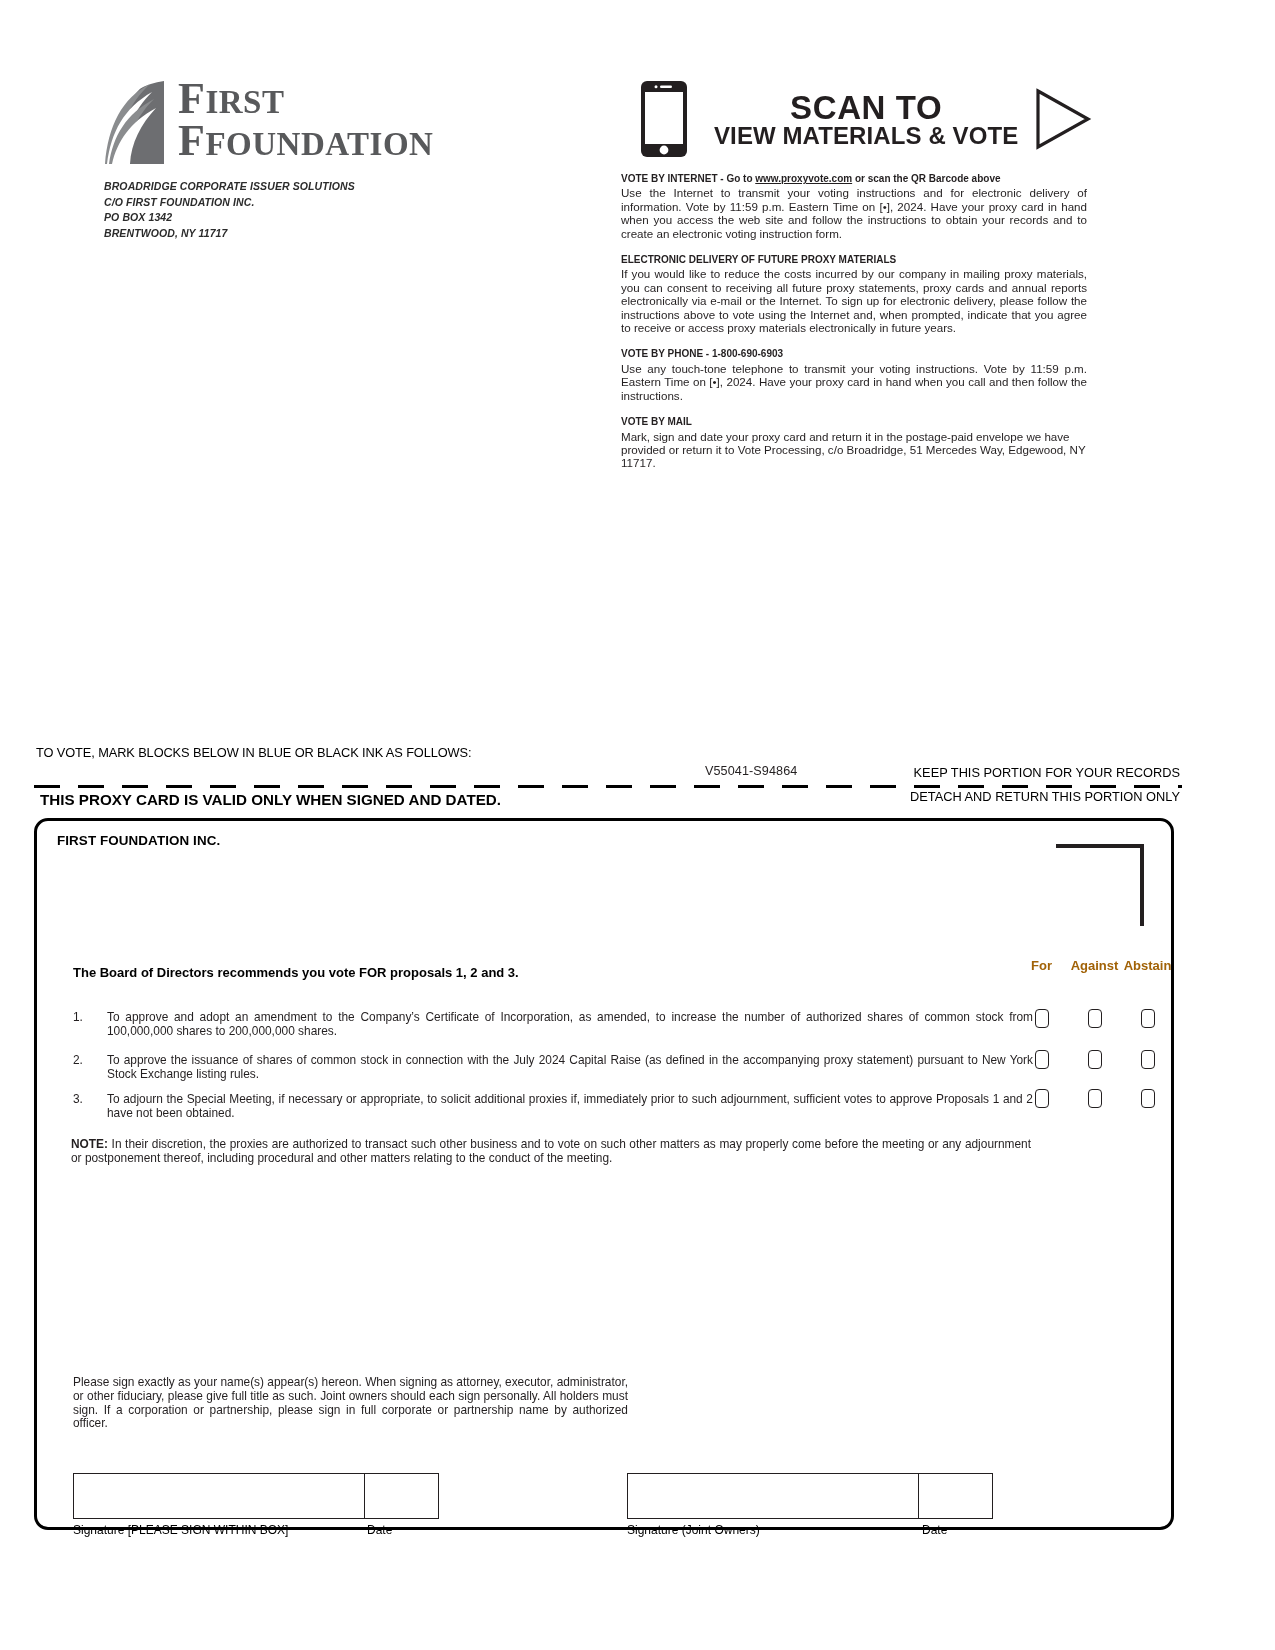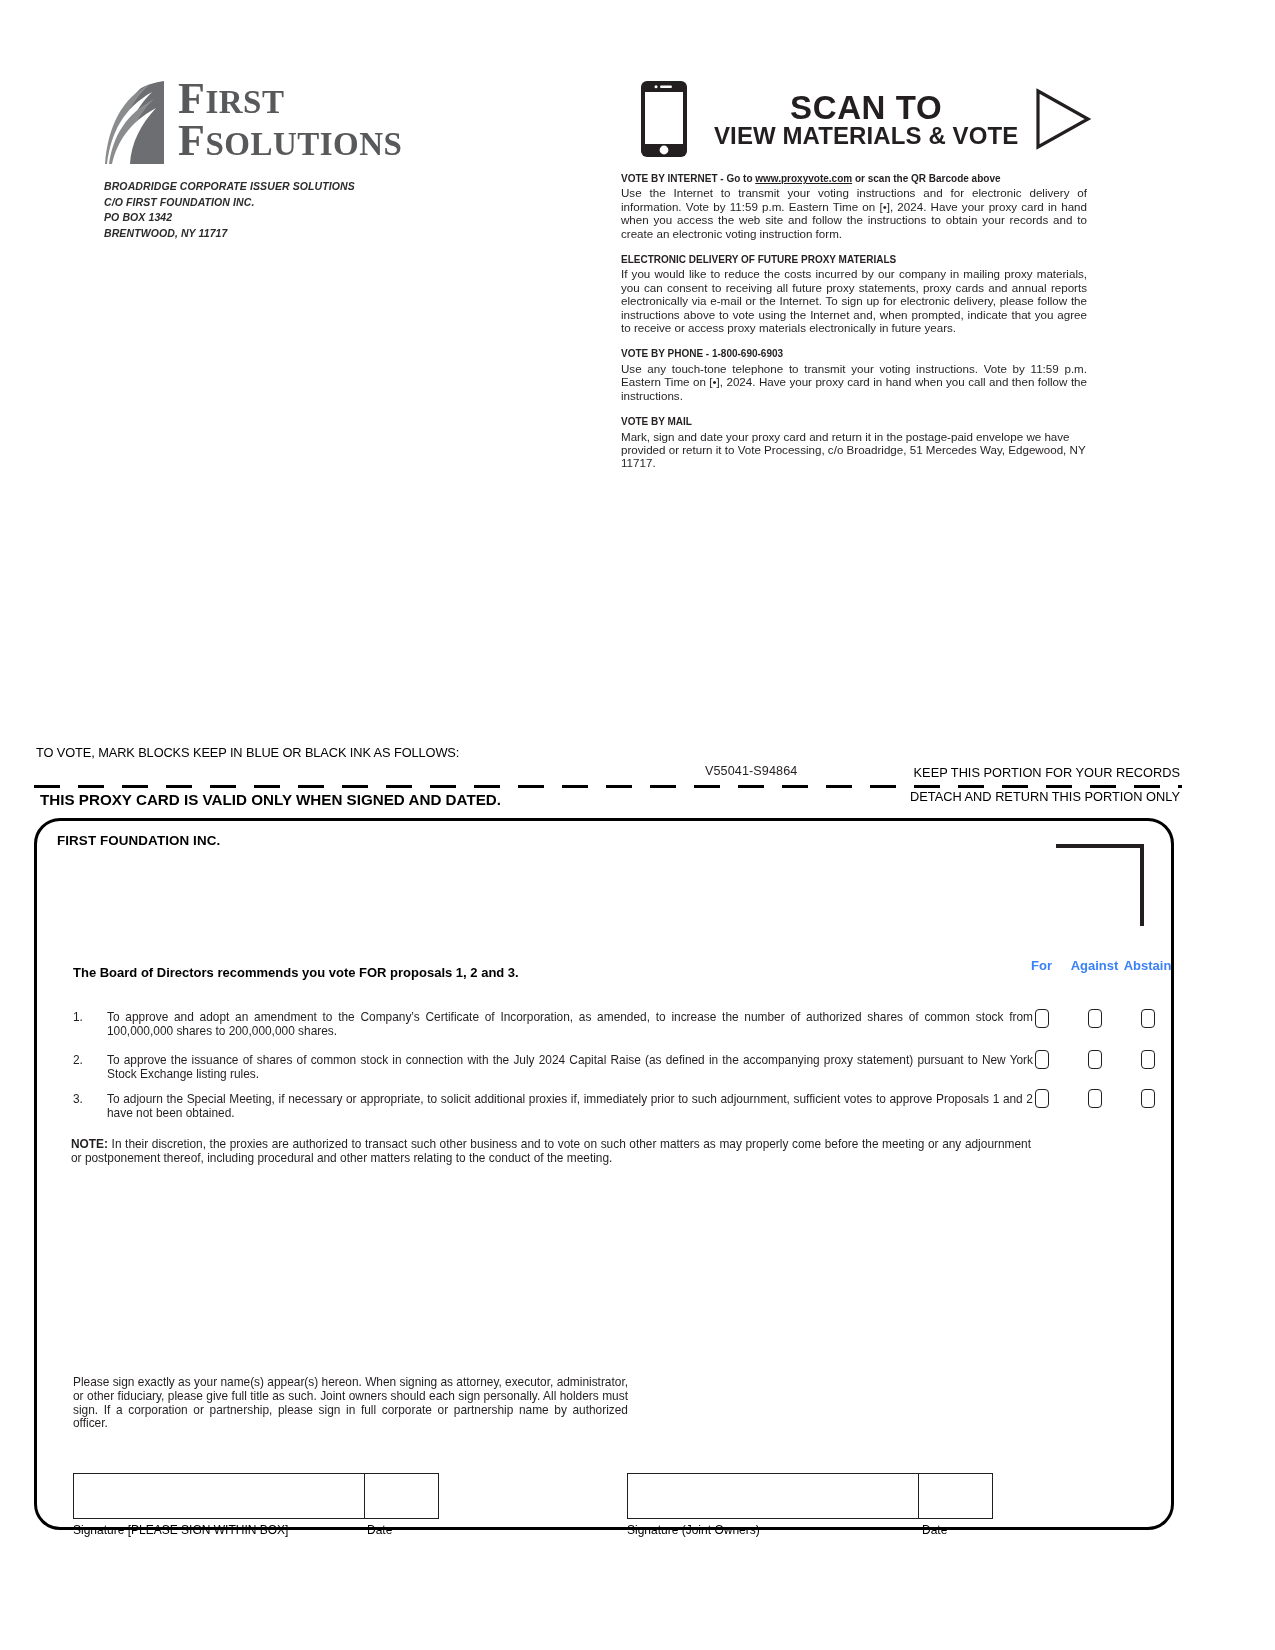--- a/index.html
+++ b/index.html
@@ -108,21 +108,21 @@
     text-align: left;
     font-size: 15.2px; font-weight: 700; color: #000; padding-left: 40px;
   }
 
   
   #proxy-card {
     position: absolute;
     left: 34px; top: 818px;
     width: 1140px; height: 712px;
     border: 3px solid #000;
-    border-radius: 26px;
+    border-radius: 14px;
     box-sizing: border-box;
     background: #fff;
   }
   #company-name {
     position: absolute; left: 20px; top: 12px;
     font-size: 13.4px; font-weight: 700; color: #000;
     letter-spacing: 0.1px;
   }
   
   #corner-mark { position: absolute; right: 27px; top: 22px; width: 90px; height: 85px; }
@@ -131,21 +131,21 @@
   #recommend-row {
     position: absolute; left: 36px; top: 144px; right: 20px;
   }
   #recommend-text {
     font-size: 13px; font-weight: 700; color: #000;
   }
   #vote-col-heads {
     position: absolute; left: 978px; top: 137px;
     width: 160px;
     display: flex;
-    font-size: 13px; font-weight: 700; color: #3b82f6;
+    font-size: 13px; font-weight: 700; color: #a16207;
   }
   .vcol-head { width: 53px; text-align: center; }
 
   
   .proposal {
     position: absolute; left: 36px; width: 960px;
     font-size: 11.9px; line-height: 13.6px; color: #231f20;
     display: flex;
   }
   .prop-num { width: 34px; flex: 0 0 auto; }
@@ -214,21 +214,21 @@
           <path d="M4 84 C4 34 22 6 60 1 L60 84 Z" fill="#6d6e71"></path>
           <path d="M0 84 C2 44 16 14 44 2 C22 18 11 46 10 84 Z" fill="#ffffff"></path>
           <path d="M1 84 C4 46 18 18 46 4 C26 22 14 48 13 84 Z" fill="#8a8c8e"></path>
           <path d="M3 84 C7 52 20 28 48 12 C30 30 18 54 17 84 Z" fill="#ffffff"></path>
           <path d="M5 84 C9 56 22 34 50 19 C33 36 22 58 21 84 Z" fill="#8a8c8e"></path>
           <path d="M8 84 C13 62 26 42 52 28 C37 44 27 63 26 84 Z" fill="#ffffff"></path>
         </svg>
       </div>
       <div id="logo-wordmark">
         <div class="wordmark-line wm-first"><span>F</span><span class="wm-cap">IRST</span></div>
-        <div class="wordmark-line wm-second"><span>F</span><span class="wm-cap">SOLUTIONS</span></div>
+        <div class="wordmark-line wm-second"><span>F</span><span class="wm-cap">FOUNDATION</span></div>
       </div>
     </div>
     <div id="issuer-address">
       <div>BROADRIDGE CORPORATE ISSUER SOLUTIONS</div>
       <div>C/O FIRST FOUNDATION INC.</div>
       <div>PO BOX 1342</div>
       <div>BRENTWOOD, NY 11717</div>
     </div>
   </div>
 
@@ -271,21 +271,21 @@
     </div>
 
     <div class="instr-group">
       <div class="instr-head">VOTE BY MAIL</div>
       <div class="instr-body nojust">Mark, sign and date your proxy card and return it in the postage-paid envelope we have provided or return it to Vote Processing, c/o Broadridge, 51 Mercedes Way, Edgewood, NY 11717.</div>
     </div>
 
   </div>
 </div>
 
-<div id="mark-note">TO VOTE, MARK BLOCKS KEEP IN BLUE OR BLACK INK AS FOLLOWS:</div>
+<div id="mark-note">TO VOTE, MARK BLOCKS BELOW IN BLUE OR BLACK INK AS FOLLOWS:</div>
 <div id="control-number">V55041-S94864</div>
 <div id="dash-line"></div>
 <div id="keep-portion">KEEP THIS PORTION FOR YOUR RECORDS</div>
 <div id="detach-portion">DETACH AND RETURN THIS PORTION ONLY</div>
 <div id="valid-line">THIS PROXY CARD IS VALID ONLY WHEN SIGNED AND DATED.</div>
 
 <div id="proxy-card">
 
   <div id="company-name">FIRST FOUNDATION INC.</div>
 

